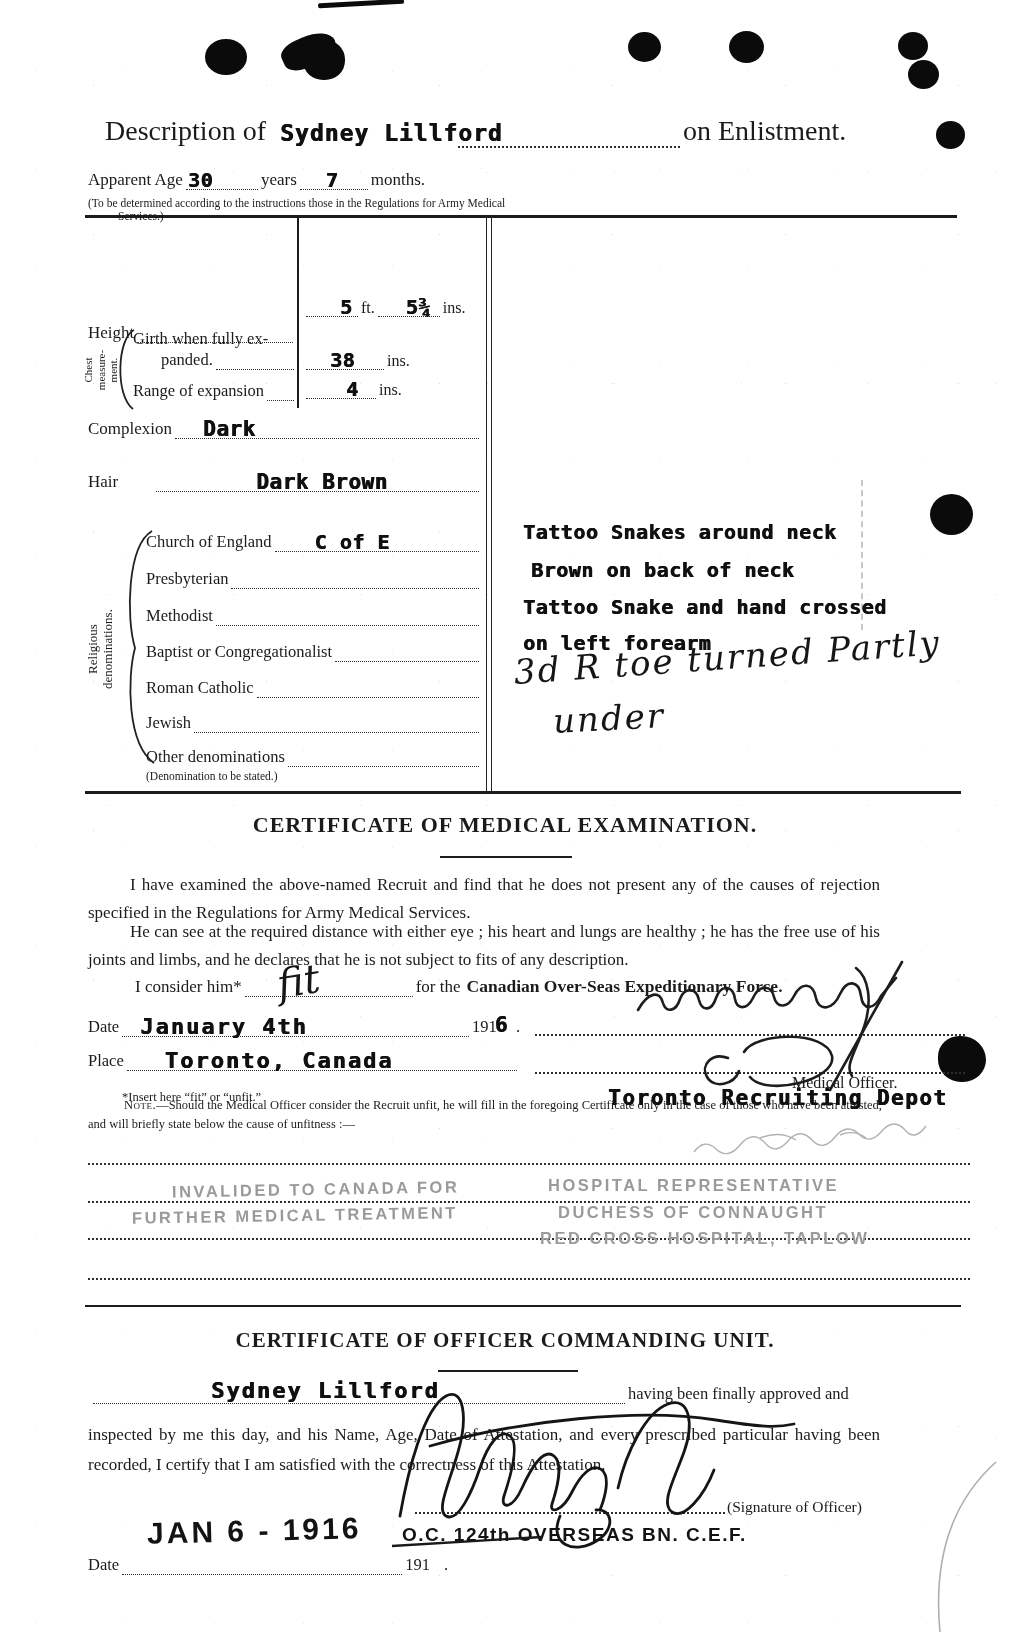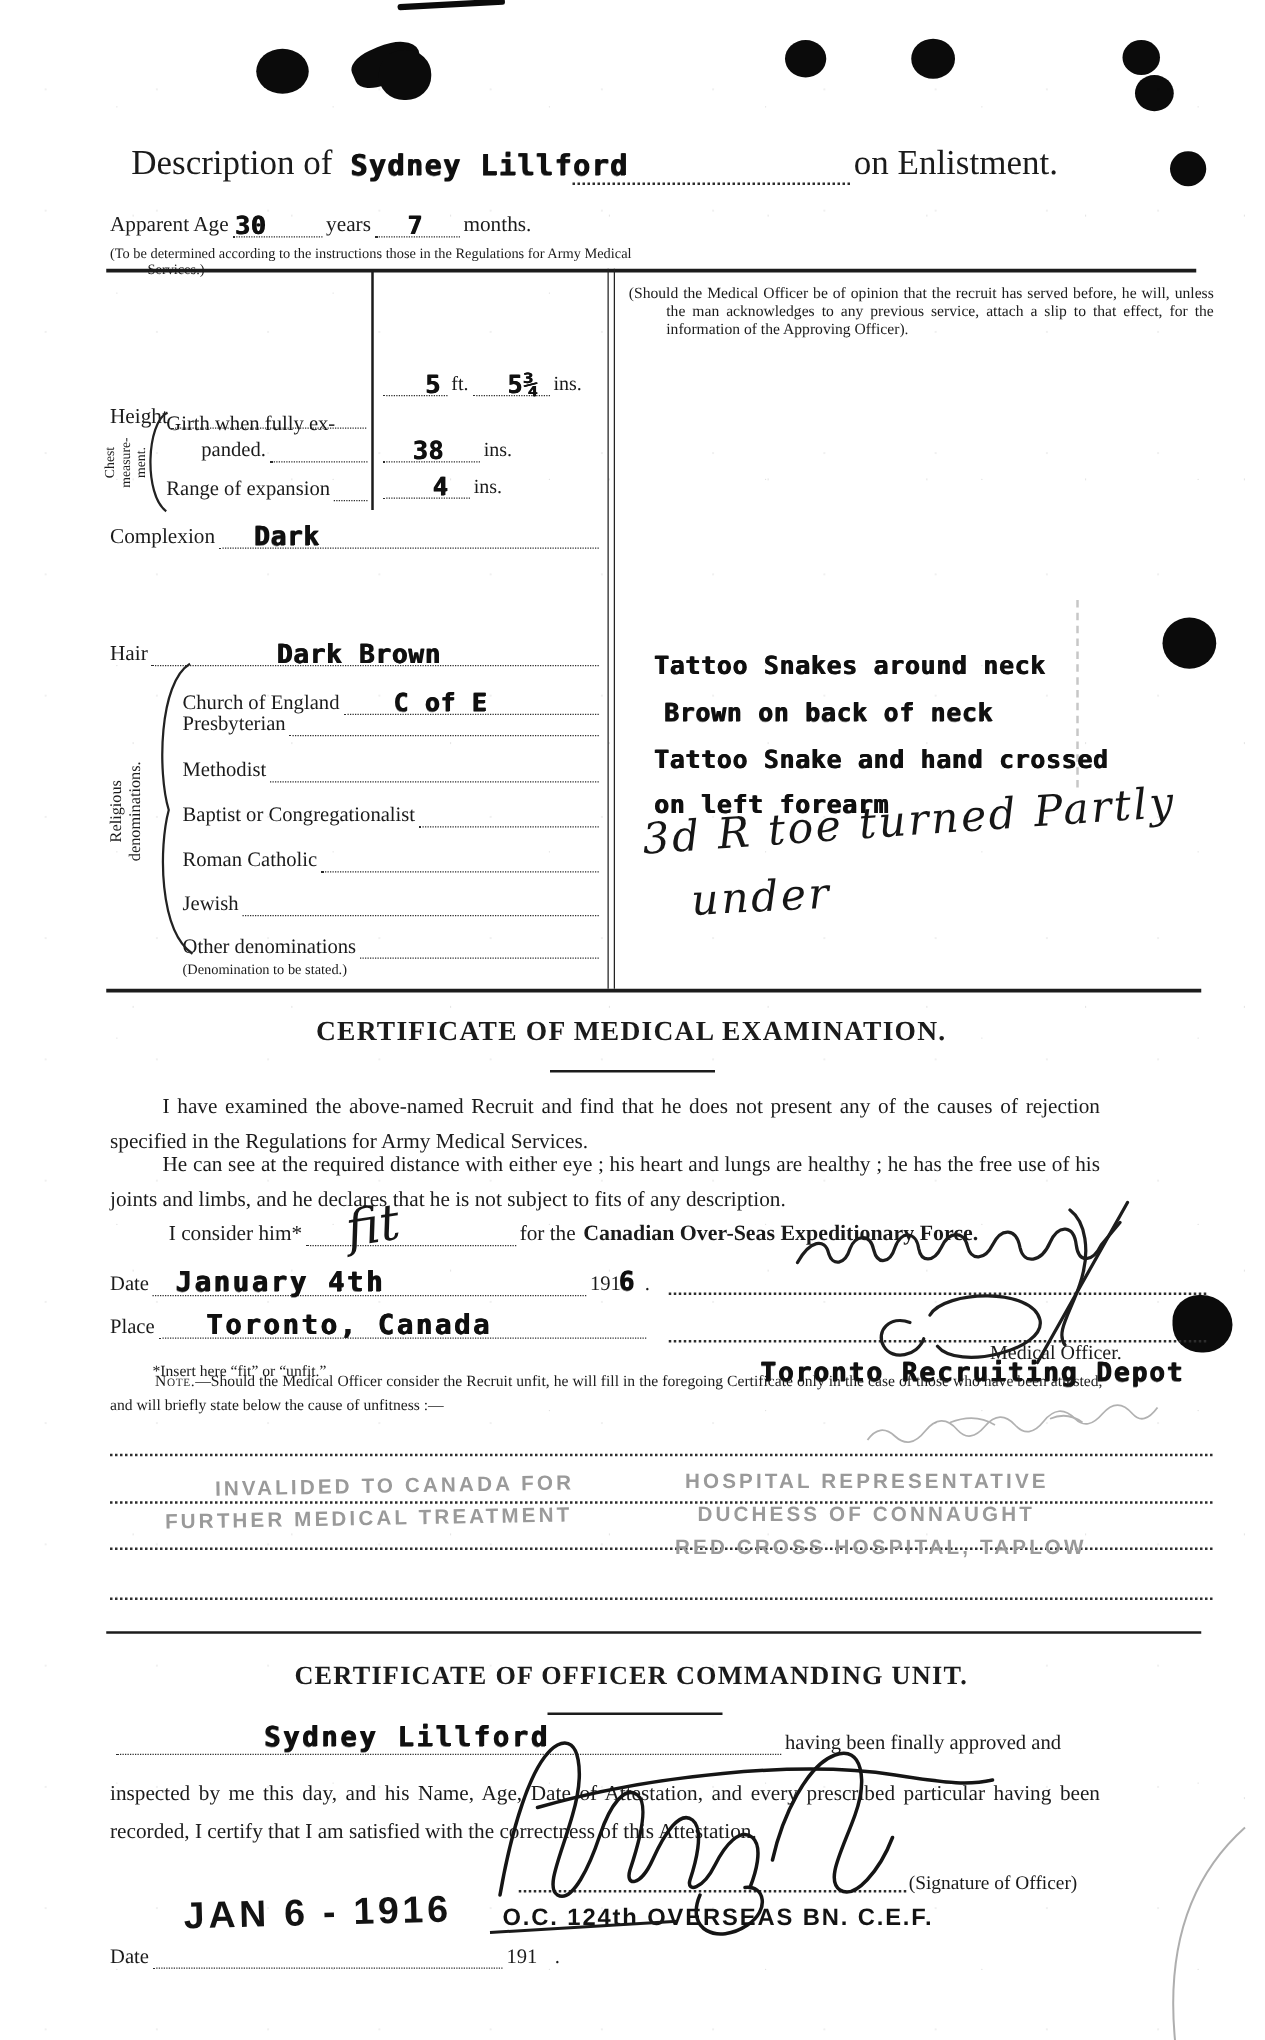--- a/index.html
+++ b/index.html
@@ -117,32 +117,32 @@
     </span>
     <span>ins.</span>
   </div>
 
   <div class="abs row serif" style="left:88px;top:419px;width:394px;font-size:17px;">
     <span>Complexion</span>
     <span class="leader fine fill">
       <span class="over typed" style="left:28px;font-size:21px;">Dark</span>
     </span>
   </div>
-  <div class="abs row serif" style="left:88px;top:513px;width:394px;font-size:17px;">
+  <div class="abs row serif" style="left:88px;top:472px;width:394px;font-size:17px;gap:35px;">
     <span>Hair</span>
     <span class="leader fine fill">
       <span class="over typed" style="left:100px;font-size:21px;">Dark Brown</span>
     </span>
   </div>
 
   <div class="abs serif rot" style="left:15px;top:633px;width:172px;height:32px;font-size:13px;line-height:15px;">
     <div>Religious</div>
     <div>denominations.</div>
   </div>
-  <div class="abs row serif" style="left:146px;top:552px;width:336px;font-size:16.5px;text-align:center;">
+  <div class="abs row serif" style="left:146px;top:532px;width:336px;font-size:16.5px;text-align:center;">
     <span>Church of England</span>
     <span class="leader fine fill">
       <span class="over typed" style="left:40px;font-size:20px;">C of E</span>
     </span>
   </div>
   <div class="abs row serif" style="left:146px;top:569px;width:336px;font-size:16.5px;">
     <span>Presbyterian</span>
     <span class="leader fine fill"></span>
   </div>
   <div class="abs row serif" style="left:146px;top:606px;width:336px;font-size:16.5px;">
@@ -160,21 +160,20 @@
   <div class="abs row serif" style="left:146px;top:713px;width:336px;font-size:16.5px;">
     <span>Jewish</span>
     <span class="leader fine fill"></span>
   </div>
   <div class="abs row serif" style="left:146px;top:747px;width:336px;font-size:16.5px;">
     <span>Other denominations</span>
     <span class="leader fine fill"></span>
   </div>
   <div class="abs serif" style="left:146px;top:770px;font-size:11.5px;">(Denomination to be stated.)</div>
 
-  <div class="abs serif hang just" style="left:503px;top:227px;width:438px;font-size:12.5px;line-height:14.5px;">(Should the Medical Officer be of opinion that the recruit has served before, he will, unless the man acknowledges to any previous service, attach a slip to that effect, for the information of the Approving Officer).</div>
   <div class="abs typed" style="left:523px;top:520px;font-size:20px;">Tattoo Snakes around neck</div>
   <div class="abs typed" style="left:531px;top:558px;font-size:20px;">Brown on back of neck</div>
   <div class="abs typed" style="left:523px;top:595px;font-size:20px;">Tattoo Snake and hand crossed</div>
   <div class="abs typed" style="left:523px;top:631px;font-size:20px;">on left forearm</div>
   <div class="abs hand" style="left:514px;top:652px;font-size:34px;letter-spacing:2px;transform:rotate(-4deg);transform-origin:left center;">3d R toe turned Partly</div>
   <div class="abs hand" style="left:553px;top:698px;font-size:34px;letter-spacing:2px;transform:rotate(-3deg);">under</div>
 
   <div class="abs serif ctitle" style="left:85px;top:812px;width:840px;font-size:22px;">CERTIFICATE OF MEDICAL EXAMINATION.</div>
   <div class="rule" style="left:440px;top:856px;width:132px;height:2px;"></div>
 

